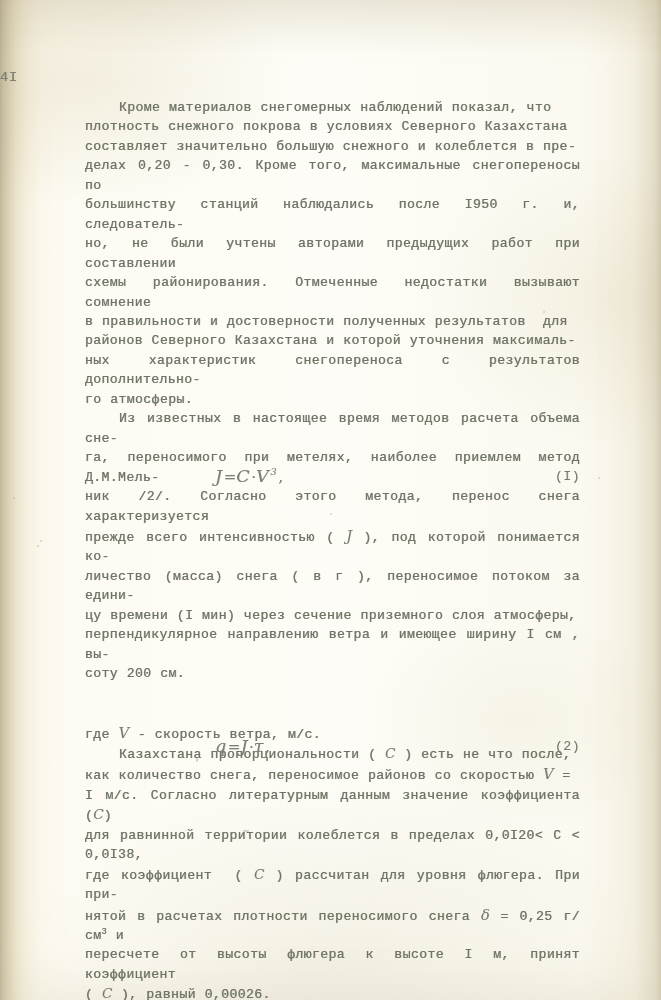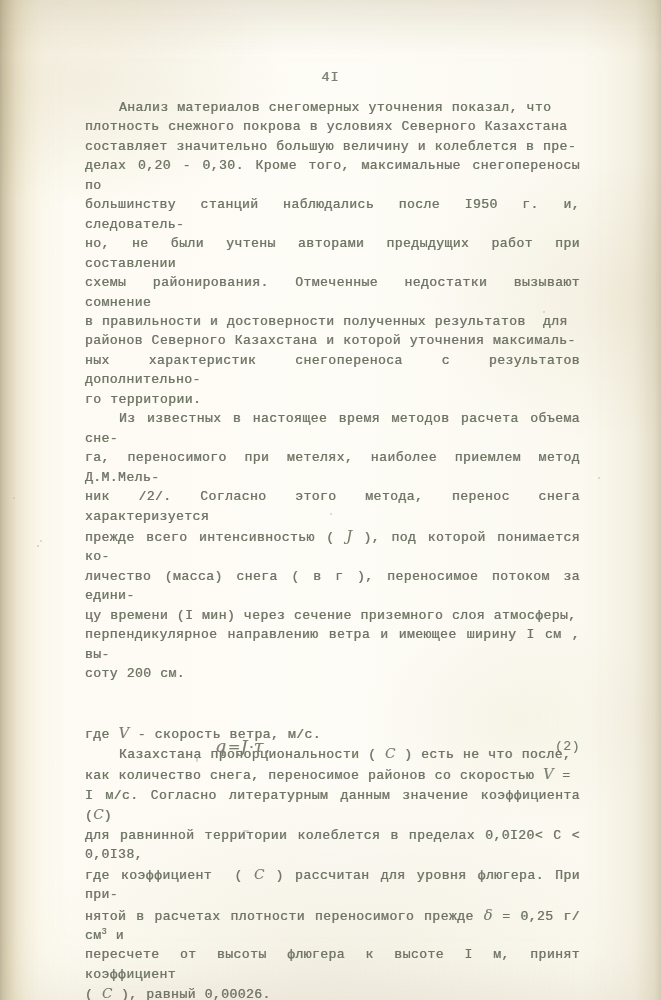--- a/index.html
+++ b/index.html
@@ -72,21 +72,21 @@
       -0.35px 0 0 rgba(128,134,116,0.30),
       0 0.4px 0 rgba(124,130,112,0.28);
     -webkit-font-smoothing: antialiased;
   }
 
   .page-number {
     position: absolute;
     top: 70px;
     left: 0;
     width: 661px;
-    text-align: center;
+    text-align: left;
     font-size: 13.4px;
     color: #7c8273;
     letter-spacing: 1px;
   }
 
   .body-text {
     position: absolute;
     left: 85px;
     top: 98px;
     width: 495px;
@@ -186,57 +186,61 @@
   <div class="speck" style="left:196px;top:757px;width:2px;height:5px;border-radius:1px;"></div>
   <div class="speck" style="left:243px;top:830px;width:6px;height:2px;border-radius:1px;"></div>
   <div class="speck" style="left:330px;top:513px;width:2px;height:2px;"></div>
 
   <div class="content">
 
     <div class="tw page-number">4I</div>
 
     <div class="body-text tw">
 
-      <p class="para"><span class="indent"></span><span>Анализ материалов снегомерных уточнения показал, что</span>
+      <p class="para"><span class="indent"></span><span>Кроме материалов снегомерных наблюдений показал, что</span>
 <span>плотность снежного покрова в условиях Северного Казахстана</span>
-<span>составляет значительно большую величину и колеблется в пре-</span>
+<span>составляет значительно большую снежного и колеблется в пре-</span>
 <span>делах 0,20 - 0,30. Кроме того, максимальные снегопереносы по</span>
 <span>большинству станций наблюдались после I950 г. и, следователь-</span>
 <span>но, не были учтены авторами предыдущих работ при составлении</span>
 <span>схемы районирования. Отмеченные недостатки вызывают сомнение</span>
 <span>в правильности и достоверности полученных результатов  для</span>
 <span>районов Северного Казахстана и которой уточнения максималь-</span>
 <span>ных характеристик снегопереноса с результатов дополнительно-</span>
-<span>го территории.</span></p>
+<span>го атмосферы.</span></p>
 
       <p class="para"><span class="indent"></span><span>Из известных в настоящее время методов расчета объема сне-</span>
 <span>га, переносимого при метелях, наиболее приемлем метод Д.М.Мель-</span>
 <span>ник /2/. Согласно этого метода, перенос снега характеризуется</span>
 <span>прежде всего интенсивностью ( </span><span class="hand">J</span><span> ), под которой понимается ко-</span>
 <span>личество (масса) снега ( в г ), переносимое потоком за едини-</span>
 <span>цу времени (I мин) через сечение приземного слоя атмосферы,</span>
 <span>перпендикулярное направлению ветра и имеющее ширину I см , вы-</span>
 <span>соту 200 см.</span></p>
 
       <p class="para">​
 ​</p>
 
       <p class="para"><span>где </span><span class="hand">V</span><span> - скорость ветра, м/с.</span></p>
 
       <p class="para"><span class="indent"></span><span>Казахстана пропорциональности ( </span><span class="hand sm">C</span><span> ) есть не что после,</span>
 <span>как количество снега, переносимое районов со скоростью </span><span class="hand">V</span><span> =</span>
 <span>I м/с. Согласно литературным данным значение коэффициента (</span><span class="hand sm">C</span><span>)</span>
 <span>для равнинной территории колеблется в пределах 0,0I20&lt; C &lt; 0,0I38,</span>
 <span>где коэффициент  ( </span><span class="hand sm">C</span><span> ) рассчитан для уровня флюгера. При при-</span>
-<span>нятой в расчетах плотности переносимого прежде </span><span class="hand">δ</span><span> = 0,25 г/см</span><sup class="sup">3</sup><span> и</span>
+<span>нятой в расчетах плотности переносимого снега </span><span class="hand">δ</span><span> = 0,25 г/см</span><sup class="sup">3</sup><span> и</span>
 <span>пересчете от высоты флюгера к высоте I м, принят коэффициент</span>
 <span>( </span><span class="hand sm">C</span><span> ), равный 0,00026.</span></p>
 
     </div>
 
+    <div class="equation-row" style="top:466px;">
+      <div class="equation"><span>J</span><span class="op">=</span><span>C</span><span class="op">·</span><span>V</span><sup>3</sup><span class="op">,</span></div>
+      <div class="eq-num">(I)</div>
+    </div>
 
     <div class="equation-row" style="top:736px;">
       <div class="equation"><span>q</span><span class="op">=</span><span>J</span><span class="op">·</span><span>τ</span><sup></sup><span class="op">,</span></div>
       <div class="eq-num">(2)</div>
     </div>
 
   </div>
 </div>
 
 </body></html>

